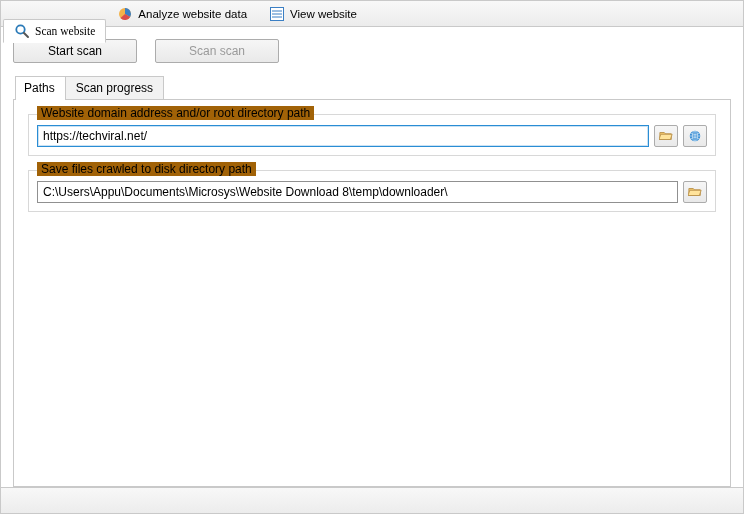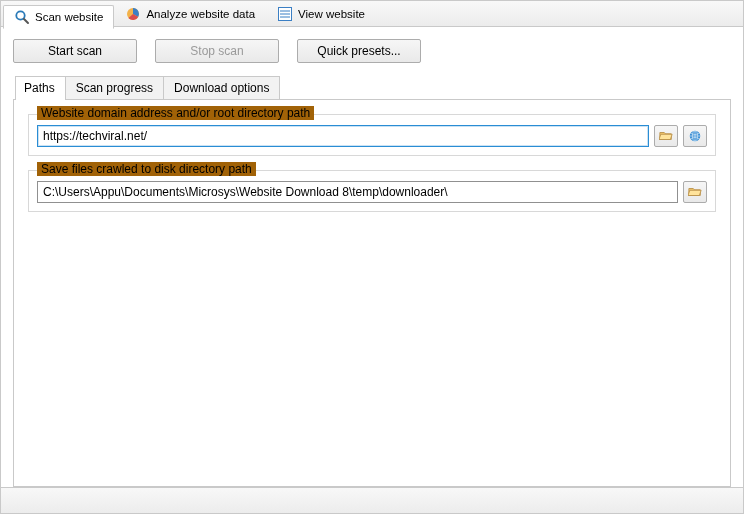--- a/index.html
+++ b/index.html
@@ -36,22 +36,23 @@
     height: 24px;
     border: 1px solid transparent;
     cursor: pointer;
     user-select: none;
   }
   .tool-tab.active {
     background: #ffffff;
     border: 1px solid #c9c9c9;
     border-bottom: 1px solid #ffffff;
     position: relative;
-    top: 3px;
+    top: 17px;
     border-radius: 2px 2px 0 0;
+    font-family: Liberation Serif, serif;
   }
   .tool-tab .ticon { width:16px; height:16px; display:inline-block; }
 
   
   .main {
     flex: 1;
     padding: 12px 12px 0 12px;
     display: flex;
     flex-direction: column;
     min-height: 0;
@@ -209,28 +210,26 @@
         </svg>
     </span>
     <span>View website</span>
   </div>
 </div>
 
 <div class="main">
 
   <div class="button-row">
     <button class="btn">Start scan</button>
-    <button class="btn" disabled="">Stop scan</button>
-    <button class="btn">Quick presets...</button>
+    <button class="btn" disabled="">Scan scan</button>
   </div>
 
   <div class="subtabs">
     <div class="subtab active">Paths</div>
     <div class="subtab">Scan progress</div>
-    <div class="subtab">Download options</div>
   </div>
 
   <div class="tab-content">
 
     <div class="group">
       <div class="group-label">Website domain address and/or root directory path</div>
       <div class="field-row">
         <input type="text" class="text-input focus" value="https://techviral.net/" style="">
         <button class="icon-btn" title="Browse">
           <span>

